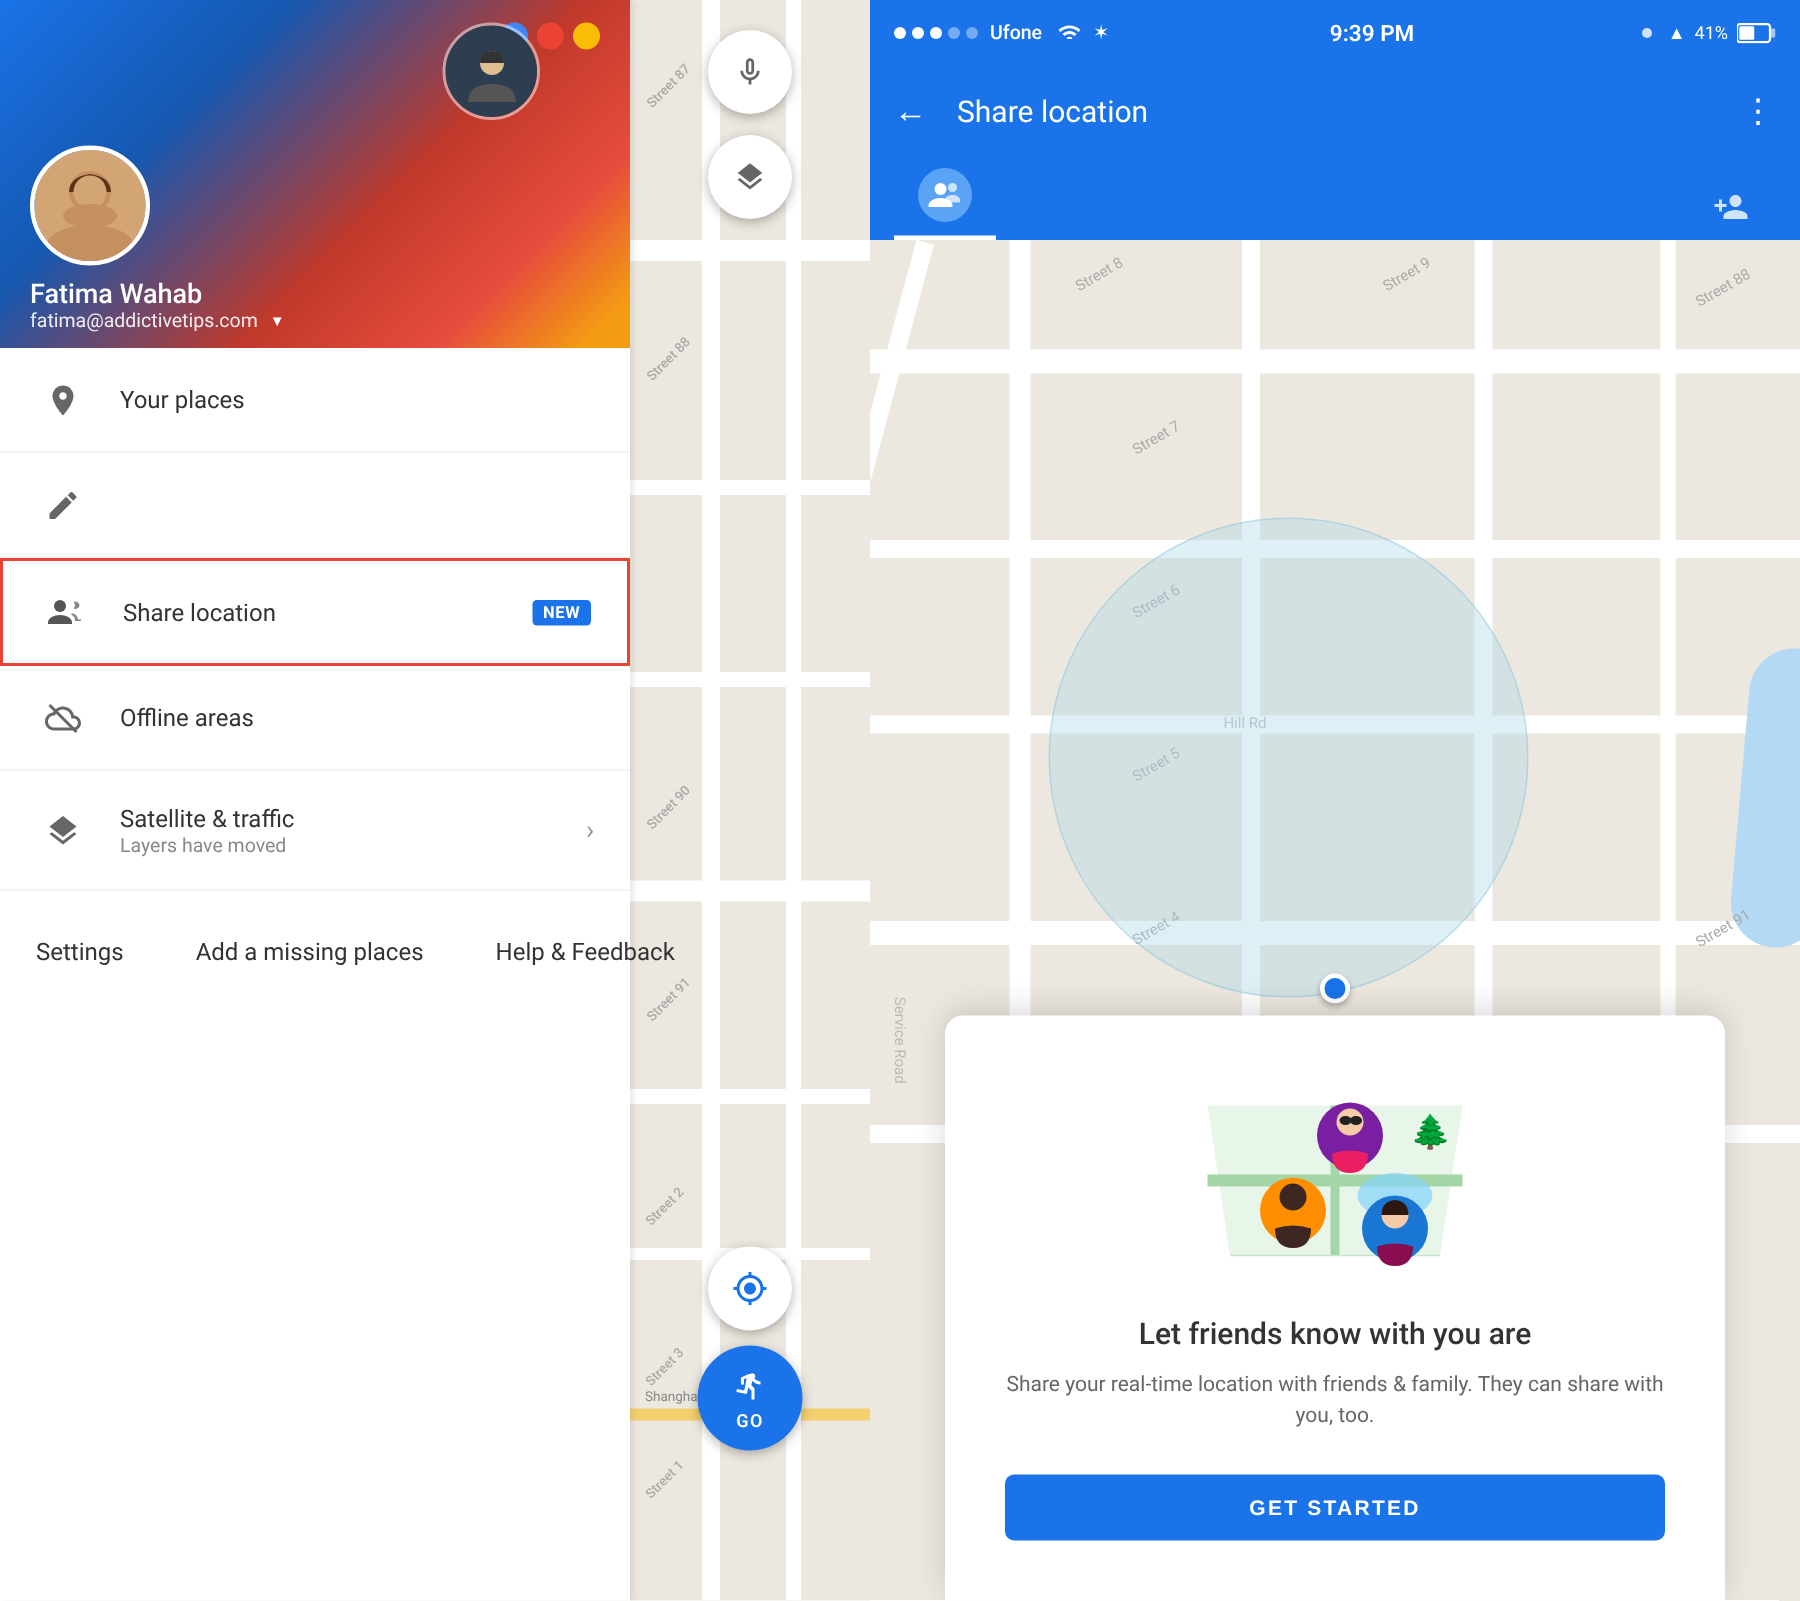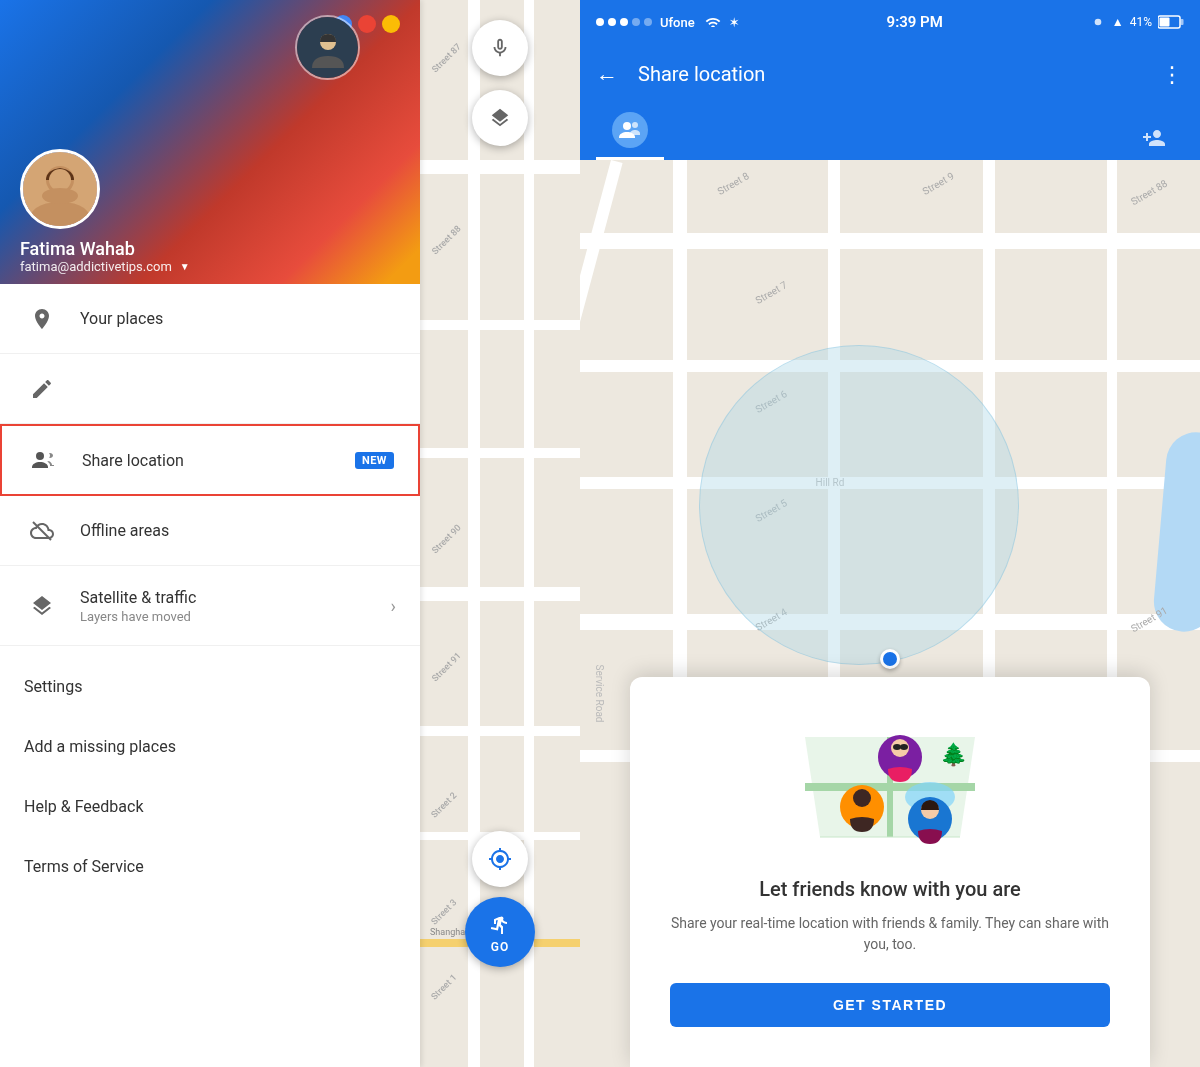--- a/index.html
+++ b/index.html
@@ -19,21 +19,21 @@
       background: #fff;
       display: flex;
       flex-direction: column;
       flex-shrink: 0;
       box-shadow: 2px 0 5px rgba(0,0,0,0.1);
       z-index: 10;
     }
 
     .sidebar-header {
       width: 100%;
-      height: 284px;
+      height: 232px;
       position: relative;
       overflow: hidden;
       flex-shrink: 0;
     }
 
     .header-bg {
       width: 100%;
       height: 100%;
       background: linear-gradient(135deg, #1a73e8 0%, #1558b0 30%, #c0392b 60%, #e74c3c 80%, #f39c12 95%);
       position: absolute;
@@ -198,21 +198,20 @@
     }
 
     .menu-simple-label {
       font-size: 16px;
       color: #333;
     }
 
     .sidebar-bottom {
       flex: 1;
       display: flex;
-      flex-direction: column;
       justify-content: flex-start;
       padding-top: 10px;
     }
 
     
     .map-strip {
       width: 160px;
       height: 1067px;
       background: #e8e0d8;
       position: relative;
@@ -677,23 +676,20 @@
 
   <div class="sidebar-bottom">
     <div class="menu-simple">
       <span class="menu-simple-label">Settings</span>
     </div>
     <div class="menu-simple">
       <span class="menu-simple-label">Add a missing places</span>
     </div>
     <div class="menu-simple">
       <span class="menu-simple-label">Help &amp; Feedback</span>
-    </div>
-    <div class="menu-simple">
-      <span class="menu-simple-label">Terms of Service</span>
     </div>
   </div>
 </div>
 
 <div class="map-strip">
   <div class="map-bg">
 
     <div class="map-road-h" style="top: 15%; height: 14px;"></div>
     <div class="map-road-h" style="top: 30%; height: 10px;"></div>
     <div class="map-road-h" style="top: 42%; height: 10px;"></div>

